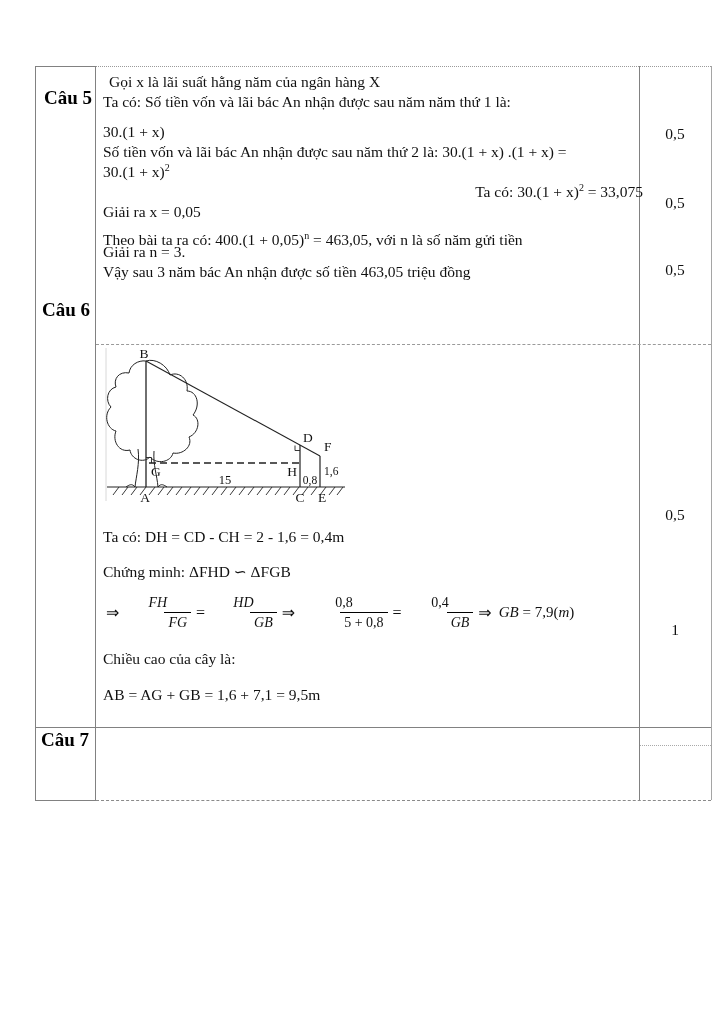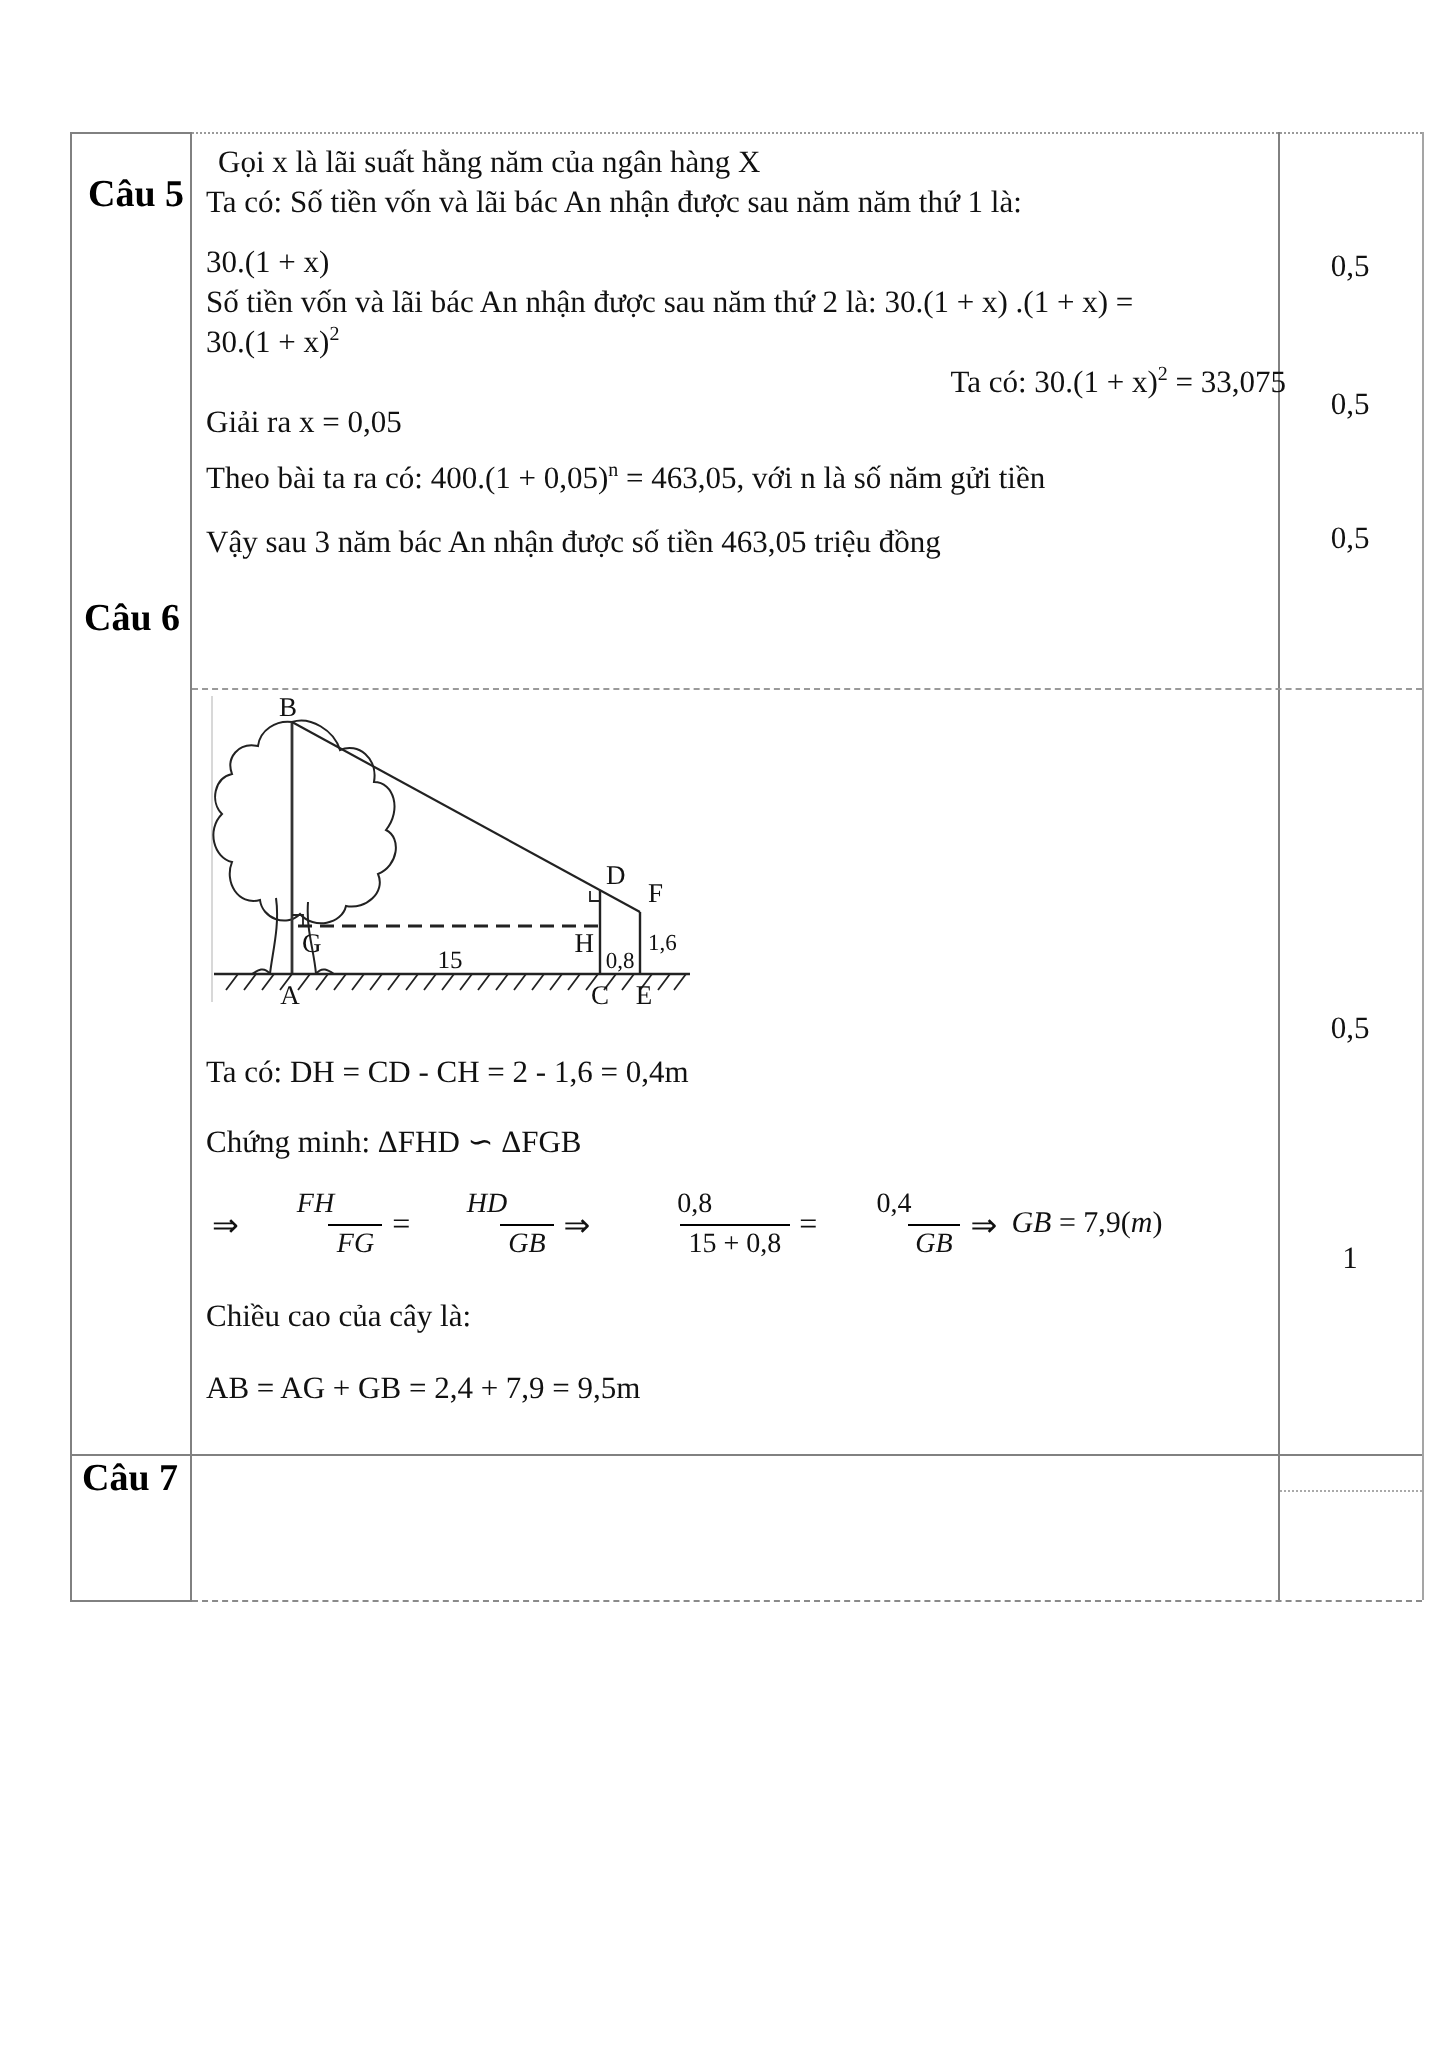--- a/index.html
+++ b/index.html
@@ -54,20 +54,21 @@
     <div class="lbl" style="left:6px;top:664px;width:50px;">Câu 7</div>
 
     <div class="ln" style="left:74px;top:6px;">Gọi x  là lãi suất hằng năm của ngân hàng X</div>
     <div class="ln" style="top:26px;">Ta có: Số tiền vốn và lãi bác An nhận được sau năm năm thứ 1 là:</div>
     <div class="ln" style="top:56px;">30.(1 + x)</div>
     <div class="ln" style="top:76px;">Số tiền vốn và lãi bác An nhận được sau năm thứ 2 là: 30.(1 + x) .(1 + x) =</div>
     <div class="ln" style="top:96px;"><span>30.(1 + x)</span><sup>2</sup></div>
     <div class="ln" style="top:116px;text-align:right;"><span>Ta có: 30.(1 + x)</span><sup>2</sup><span> = 33,075</span></div>
     <div class="ln" style="top:136px;">Giải ra x = 0,05</div>
     <div class="ln" style="top:164px;"><span>Theo bài ta ra có: 400.(1 + 0,05)</span><sup>n</sup><span> = 463,05, với n là số năm gửi tiền</span></div>
+    <div class="ln" style="top:176px;">Giải ra n = 3.</div>
     <div class="ln" style="top:196px;">Vậy sau 3 năm bác An nhận được số tiền 463,05 triệu đồng</div>
 
     <div class="score" style="top:59px;">0,5</div>
     <div class="score" style="top:128px;">0,5</div>
     <div class="score" style="top:195px;">0,5</div>
 
     <svg class="fig" width="255" height="160" viewBox="0 0 255 160">
       <line x1="1" y1="3" x2="1" y2="156" stroke="#d8d8d8" stroke-width="1"></line>
 
       <path d="M41,16 C33,15 25,20 24,28 C14,26 8,34 11,42 C2,44 0,56 6,62
@@ -116,31 +117,31 @@
           <span class="den">FG</span>
         </span>
       <span class="op">=</span>
       <span class="frac it">
           <span class="num">HD</span>
           <span class="den">GB</span>
         </span>
       <span class="op">⇒</span>
       <span class="frac">
           <span class="num">0,8</span>
-          <span class="den">15 + 0,8</span>
+          <span class="den">5 + 0,8</span>
         </span>
       <span class="op">=</span>
       <span class="frac">
           <span class="num">0,4</span>
           <span class="den it">GB</span>
         </span>
       <span class="op">⇒</span>
       <span class="res"><span class="it">GB</span><span> = 7,9(</span><span class="it">m</span><span>)</span></span>
     </div>
 
     <div class="ln" style="top:583px;">Chiều cao của cây là:</div>
-    <div class="ln" style="top:619px;">AB = AG + GB = 2,4 + 7,9 = 9,5m</div>
+    <div class="ln" style="top:619px;">AB = AG + GB = 1,6 + 7,1 = 9,5m</div>
 
     <div class="score" style="top:440px;">0,5</div>
     <div class="score" style="top:555px;">1</div>
 
   </div>
 </div>
 
 </body></html>

